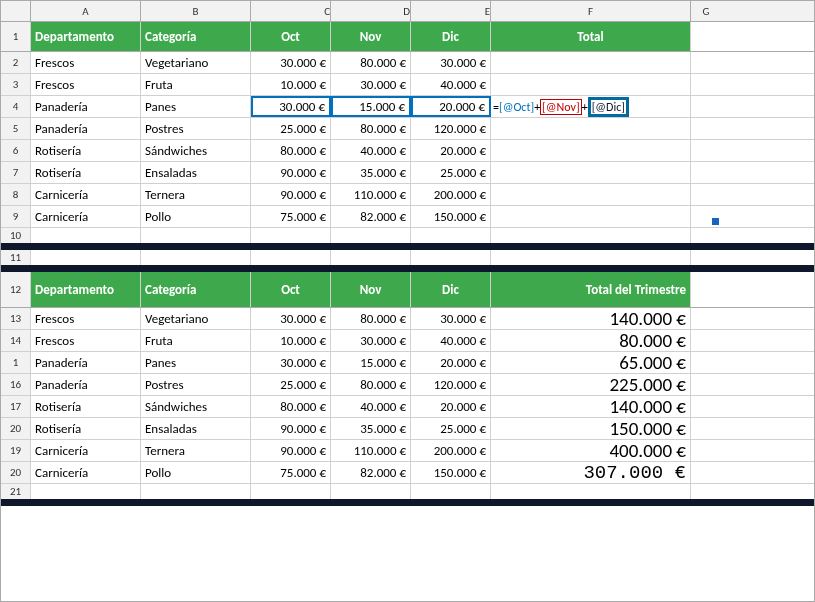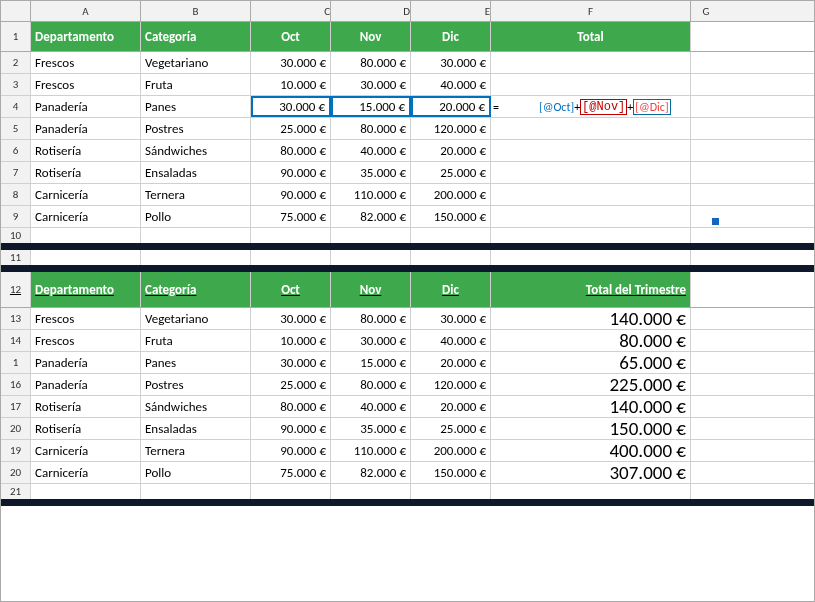--- a/index.html
+++ b/index.html
@@ -219,25 +219,25 @@
 
     <div class="spreadsheet-row data-row">
       <div class="row-num">4</div>
       <div class="cell col-a">Panadería</div>
       <div class="cell col-b">Panes</div>
       <div class="cell col-c formula-cell-oct" style="border:2px solid #0070c0;">30.000 €</div>
       <div class="cell col-d formula-cell-nov" style="border:2px solid #c00000;">15.000 €</div>
       <div class="cell col-e formula-cell-dic" style="border:2px solid #c00000;">20.000 €</div>
       <div class="formula-f-cell">
         <span>=</span>
-        <span style="color:#0070c0;margin-left:40px;">[@Oct]</span>
+        <span style="color:#0070c0;">[@Oct]</span>
         <span>+</span>
-        <span style="color:#c00000;border:1px solid #c00000;padding:0 1px;font-family:Liberation Mono, monospace;">[@Nov]</span>
+        <span style="color:#c00000;border:1px solid #c00000;padding:0 1px;">[@Nov]</span>
         <span>+</span>
-        <span style="color:#ef4444;border:1px solid #0369a1;padding:0 1px;">[@Dic]</span>
+        <span style="color:#0f172a;border:3px solid #0369a1;padding:0 1px;">[@Dic]</span>
       </div>
       <div class="cell col-g"></div>
     </div>
 
     <div class="spreadsheet-row data-row">
       <div class="row-num">5</div>
       <div class="cell col-a">Panadería</div>
       <div class="cell col-b">Postres</div>
       <div class="cell col-c">25.000 €</div>
       <div class="cell col-d">80.000 €</div>
@@ -307,21 +307,21 @@
       <div class="row-num">11</div>
       <div class="cell col-a"></div>
       <div class="cell col-b"></div>
       <div class="cell col-c"></div>
       <div class="cell col-d"></div>
       <div class="cell col-e"></div>
       <div class="cell col-f"></div>
       <div class="cell col-g"></div>
     </div>
 
-    <div class="spreadsheet-row" style="height:36px;min-height:28px;border-bottom:1px solid #aaa;text-decoration:underline;">
+    <div class="spreadsheet-row" style="height:36px;min-height:28px;border-bottom:1px solid #aaa;">
       <div class="row-num">12</div>
       <div class="cell col-a header2-cell">Departamento</div>
       <div class="cell col-b header2-cell">Categoría</div>
       <div class="cell col-c header2-cell center">Oct</div>
       <div class="cell col-d header2-cell center">Nov</div>
       <div class="cell col-e header2-cell center">Dic</div>
       <div class="cell col-f header2-cell right">Total del Trimestre</div>
       <div class="cell col-g"></div>
     </div>
 
@@ -402,21 +402,21 @@
       <div class="cell col-g"></div>
     </div>
 
     <div class="spreadsheet-row data-row">
       <div class="row-num">20</div>
       <div class="cell col-a">Carnicería</div>
       <div class="cell col-b">Pollo</div>
       <div class="cell col-c">75.000 €</div>
       <div class="cell col-d">82.000 €</div>
       <div class="cell col-e">150.000 €</div>
-      <div class="total-col" style="position:relative;">307.000 €</div>
+      <div class="total-col" style="position:relative;font-family:Liberation Mono, monospace;">307.000 €</div>
       <div class="cell col-g"></div>
     </div>
 
     <div class="spreadsheet-row">
       <div class="row-num">21</div>
       <div class="cell col-a"></div>
       <div class="cell col-b"></div>
       <div class="cell col-c"></div>
       <div class="cell col-d"></div>
       <div class="cell col-e"></div>

